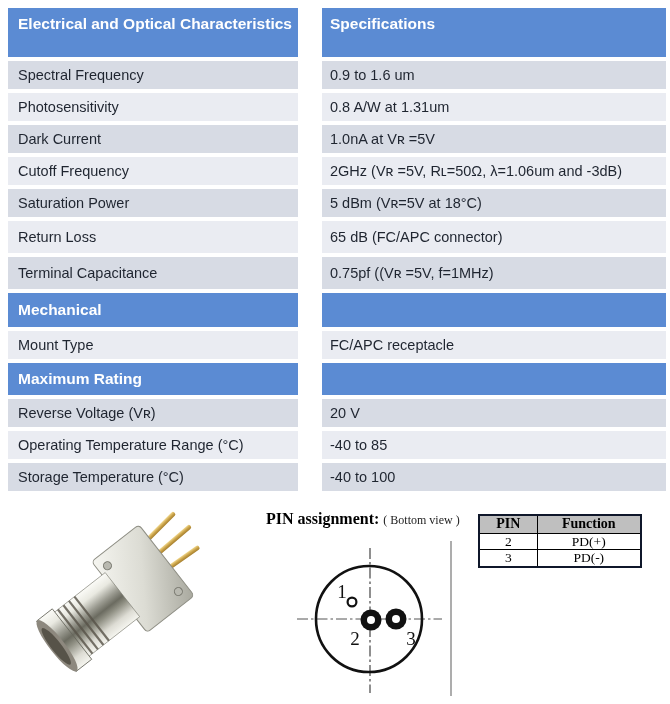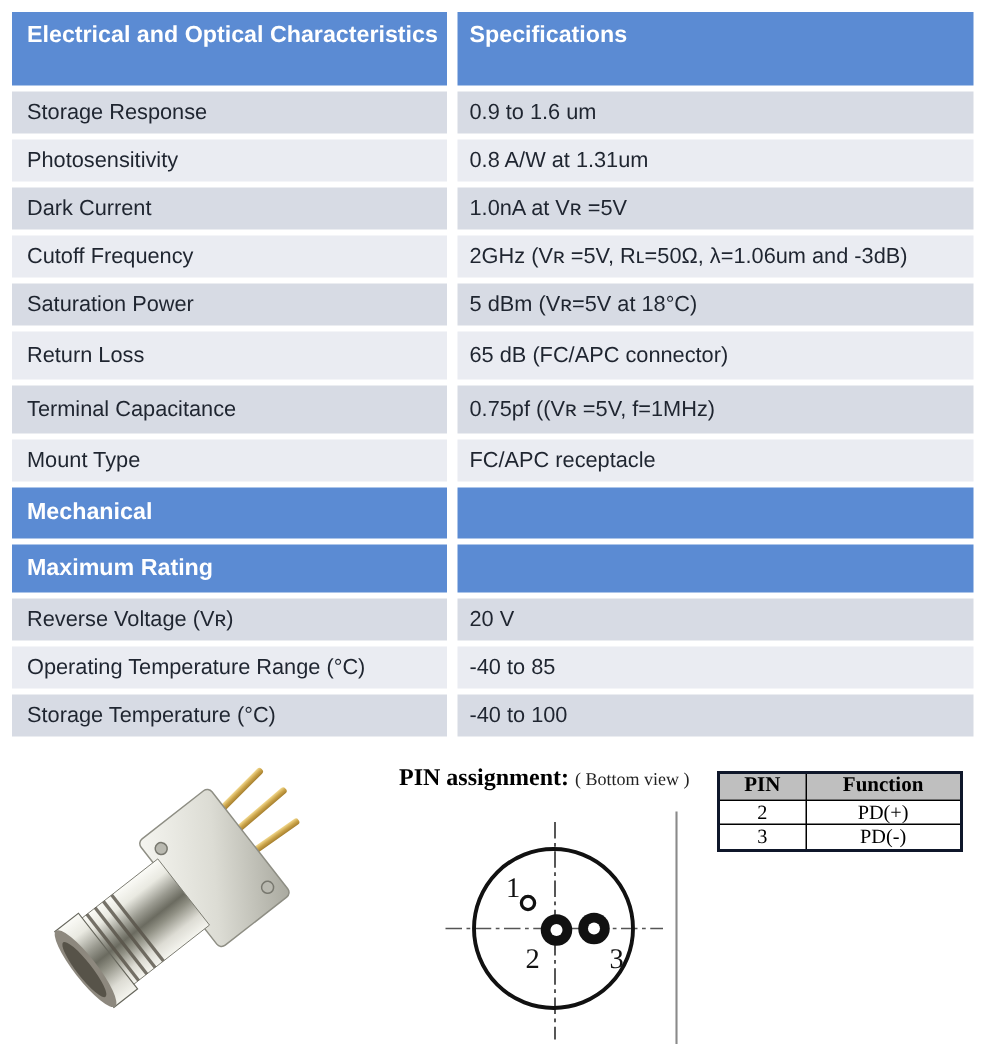--- a/index.html
+++ b/index.html
@@ -8,21 +8,21 @@
     width: 670px; height: 704px;
     font-family: "Liberation Sans", sans-serif;
   }
   #app { position: relative; width: 670px; height: 704px; background: #fff; overflow: hidden; }
 
   
   .spec-table { position: absolute; left: 8px; top: 8px; width: 654px; }
   .trow { display: flex; margin-bottom: 4px; }
   .tc { display: flex; align-items: center; font-size: 14.5px; color: var(--table-text, #1F2530); }
   .tc.l { width: 290px; flex: none; padding-left: 10px; }
-  .tc.r { width: 344px; flex: none; margin-left: 7px; padding-left: 8px; }
+  .tc.r { width: 344px; flex: none; margin-left: 24px; padding-left: 8px; }
   .h49 { height: 49px; } .h28 { height: 28px; } .h32 { height: 32px; } .h34 { height: 34px; }
   .head .tc {
     background: var(--accent, #5B8BD3); color: #fff; font-weight: bold; font-size: 15.5px;
     align-items: flex-start; padding-top: 6px; line-height: 1.35;
   }
   .sec { background: var(--accent, #5B8BD3) !important; color: #fff !important; font-weight: bold; font-size: 15.5px; }
   .dark  { background: var(--row-dark, #D7DBE4); }
   .light { background: var(--row-light, #EAECF2); }
 
   
@@ -53,21 +53,21 @@
 <div id="app">
 
   <div class="spec-table">
 
     <div class="trow head h49">
       <div class="tc l">Electrical and Optical Characteristics</div>
       <div class="tc r">Specifications</div>
     </div>
 
     <div class="trow h28">
-      <div class="tc l dark">Storage Response</div>
+      <div class="tc l dark">Spectral Frequency</div>
       <div class="tc r dark">0.9 to 1.6 um</div>
     </div>
 
     <div class="trow h28">
       <div class="tc l light">Photosensitivity</div>
       <div class="tc r light">0.8 A/W at 1.31um</div>
     </div>
 
     <div class="trow h28">
       <div class="tc l dark">Dark Current</div>
@@ -87,28 +87,28 @@
     <div class="trow h32">
       <div class="tc l light">Return Loss</div>
       <div class="tc r light">65 dB (FC/APC connector)</div>
     </div>
 
     <div class="trow h32">
       <div class="tc l dark">Terminal Capacitance</div>
       <div class="tc r dark">0.75pf ((Vʀ =5V, f=1MHz)</div>
     </div>
 
-    <div class="trow h28">
-      <div class="tc l light">Mount Type</div>
-      <div class="tc r light">FC/APC receptacle</div>
-    </div>
-
     <div class="trow h34">
       <div class="tc l sec">Mechanical</div>
       <div class="tc r sec"></div>
+    </div>
+
+    <div class="trow h28">
+      <div class="tc l light">Mount Type</div>
+      <div class="tc r light">FC/APC receptacle</div>
     </div>
 
     <div class="trow h32">
       <div class="tc l sec">Maximum Rating</div>
       <div class="tc r sec"></div>
     </div>
 
     <div class="trow h28">
       <div class="tc l dark">Reverse Voltage (Vʀ)</div>
       <div class="tc r dark">20 V</div>

